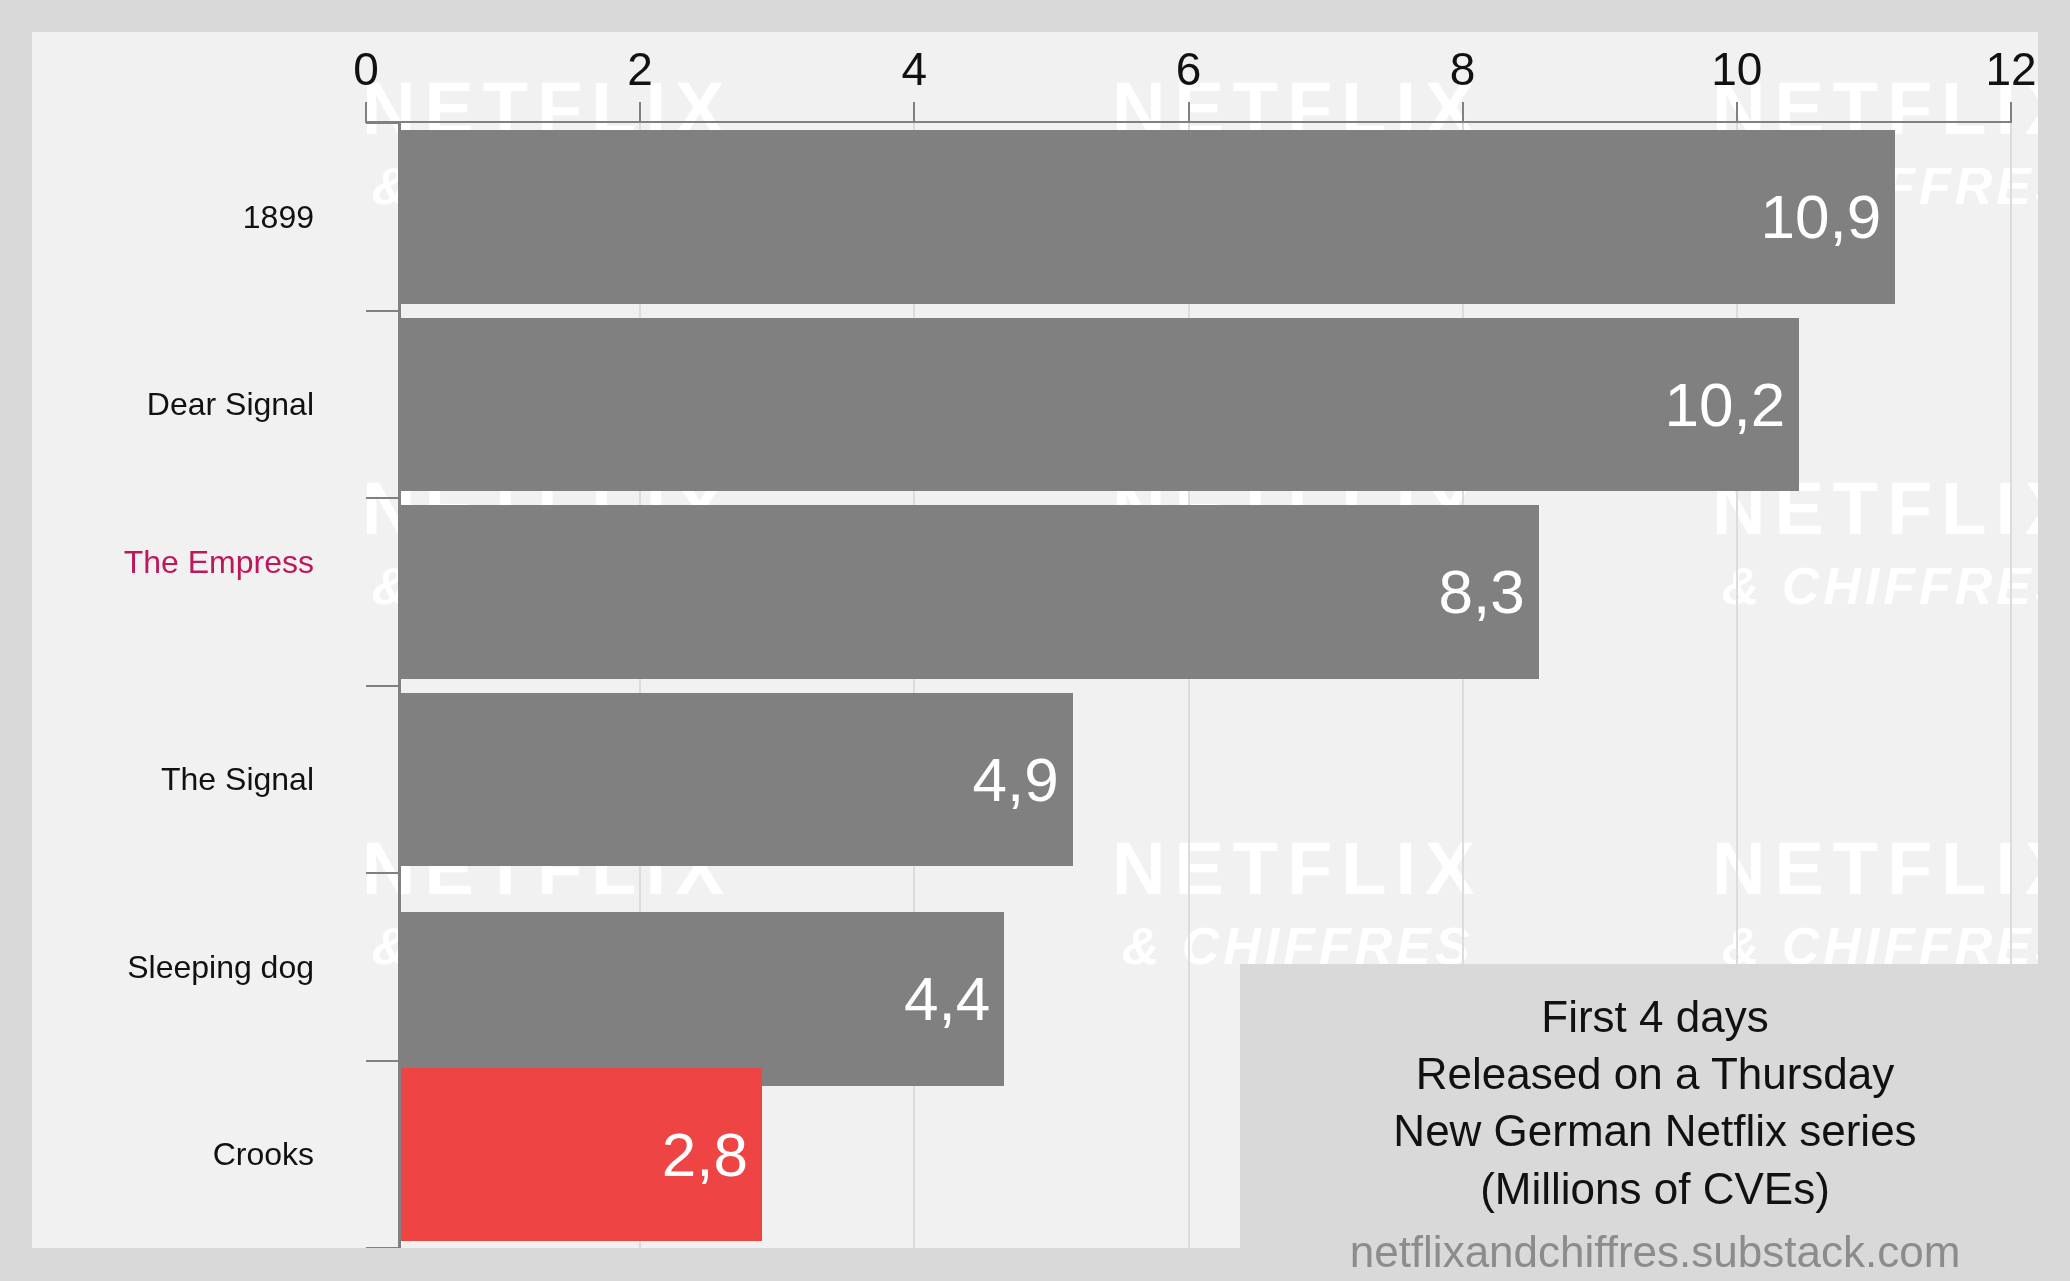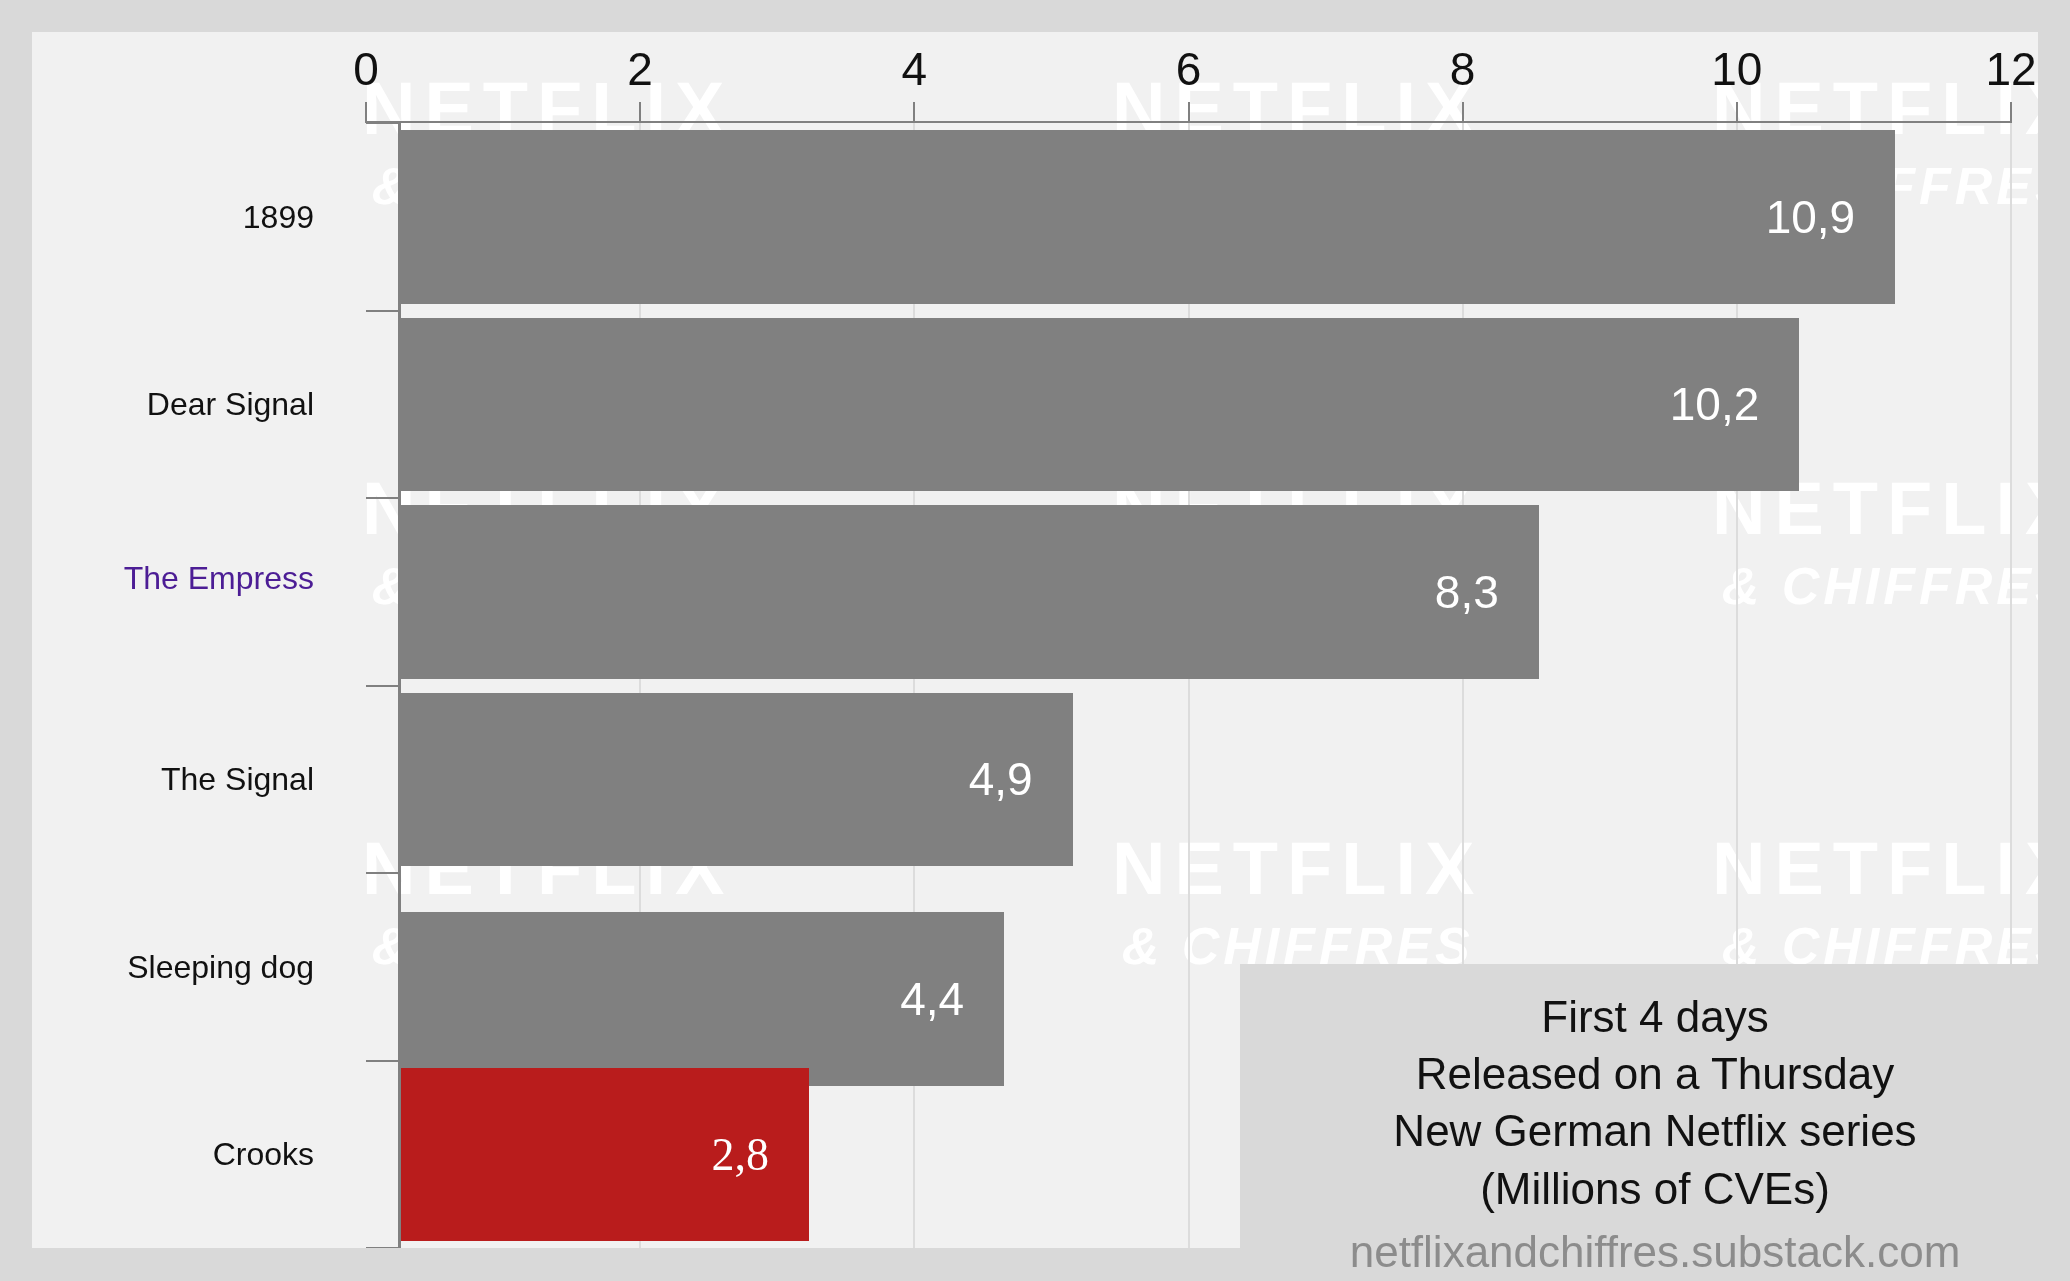--- a/index.html
+++ b/index.html
@@ -89,22 +89,22 @@
   
   .bar{
     position:absolute;
     left:369px;
     display:flex;
     align-items:center;
     justify-content:flex-end;
   }
   .bar-value{
     color:#ffffff;
-    font-size:46px;
-    padding-right:40px;
+    font-size:62px;
+    padding-right:14px;
     white-space:nowrap;
   }
 
   
   .cat-label{
     position:absolute;
     right:1724px;
     text-align:right;
     font-size:32px;
     color:#111111;
@@ -201,21 +201,21 @@
         </div>
         <div class="bar" style="top: 473px; height: 173.5px; width: 1137.79px; background: rgb(128, 128, 128);">
           <span class="bar-value" style="color: rgb(255, 255, 255);">8,3</span>
         </div>
         <div class="bar" style="top: 660.5px; height: 173.5px; width: 671.708px; background: rgb(128, 128, 128);">
           <span class="bar-value" style="color: rgb(255, 255, 255);">4,9</span>
         </div>
         <div class="bar" style="top: 848px; height: 173.5px; width: 603.167px; background: rgb(128, 128, 128); margin-top: 32px;">
           <span class="bar-value" style="color: rgb(255, 255, 255);">4,4</span>
         </div>
-        <div class="bar" style="top: 1035.5px; height: 173.5px; width: 408px; background: #b91c1c; font-family: Liberation Serif, serif;">
+        <div class="bar" style="top: 1035.5px; height: 173.5px; width: 361px; background: #ef4444;">
           <span class="bar-value" style="color: rgb(255, 255, 255);">2,8</span>
         </div>
       </div>
     <div class="axis-left"></div>
     <div class="axis-top"></div>
     <div id="ticks-layer">
         <div class="tick-top" style="left: 333px; background: rgb(128, 128, 128);"></div>
         <div class="tick-label" style="left: 334px; color: rgb(17, 17, 17);">0</div>
         <div class="tick-top" style="left: 607.167px; background: rgb(128, 128, 128);"></div>
         <div class="tick-label" style="left: 608.167px; color: rgb(17, 17, 17);">2</div>
@@ -233,21 +233,21 @@
         <div class="tick-left" style="top: 277.5px; background: rgb(128, 128, 128);"></div>
         <div class="tick-left" style="top: 465px; background: rgb(128, 128, 128);"></div>
         <div class="tick-left" style="top: 652.5px; background: rgb(128, 128, 128);"></div>
         <div class="tick-left" style="top: 840px; background: rgb(128, 128, 128);"></div>
         <div class="tick-left" style="top: 1027.5px; background: rgb(128, 128, 128);"></div>
         <div class="tick-left" style="top: 1215px; background: rgb(128, 128, 128);"></div>
       </div>
     <div id="catlabels-layer">
         <div class="cat-label" style="top: 184.75px; color: rgb(17, 17, 17);">1899</div>
         <div class="cat-label" style="top: 372.25px; color: rgb(17, 17, 17);">Dear Signal</div>
-        <div class="cat-label" style="top: 546px; color: #4c1d95;">The Empress</div>
+        <div class="cat-label" style="top: 530px; color: #be185d;">The Empress</div>
         <div class="cat-label" style="top: 747.25px; color: rgb(17, 17, 17);">The Signal</div>
         <div class="cat-label" style="top: 934.75px; color: rgb(17, 17, 17);">Sleeping dog</div>
         <div class="cat-label" style="top: 1122.25px; color: rgb(17, 17, 17);">Crooks</div>
       </div>
   </div>
 
   <div class="annot">
     <div class="annot-line">First 4 days</div>
     <div class="annot-line">Released on a Thursday</div>
     <div class="annot-line">New German Netflix series</div>

